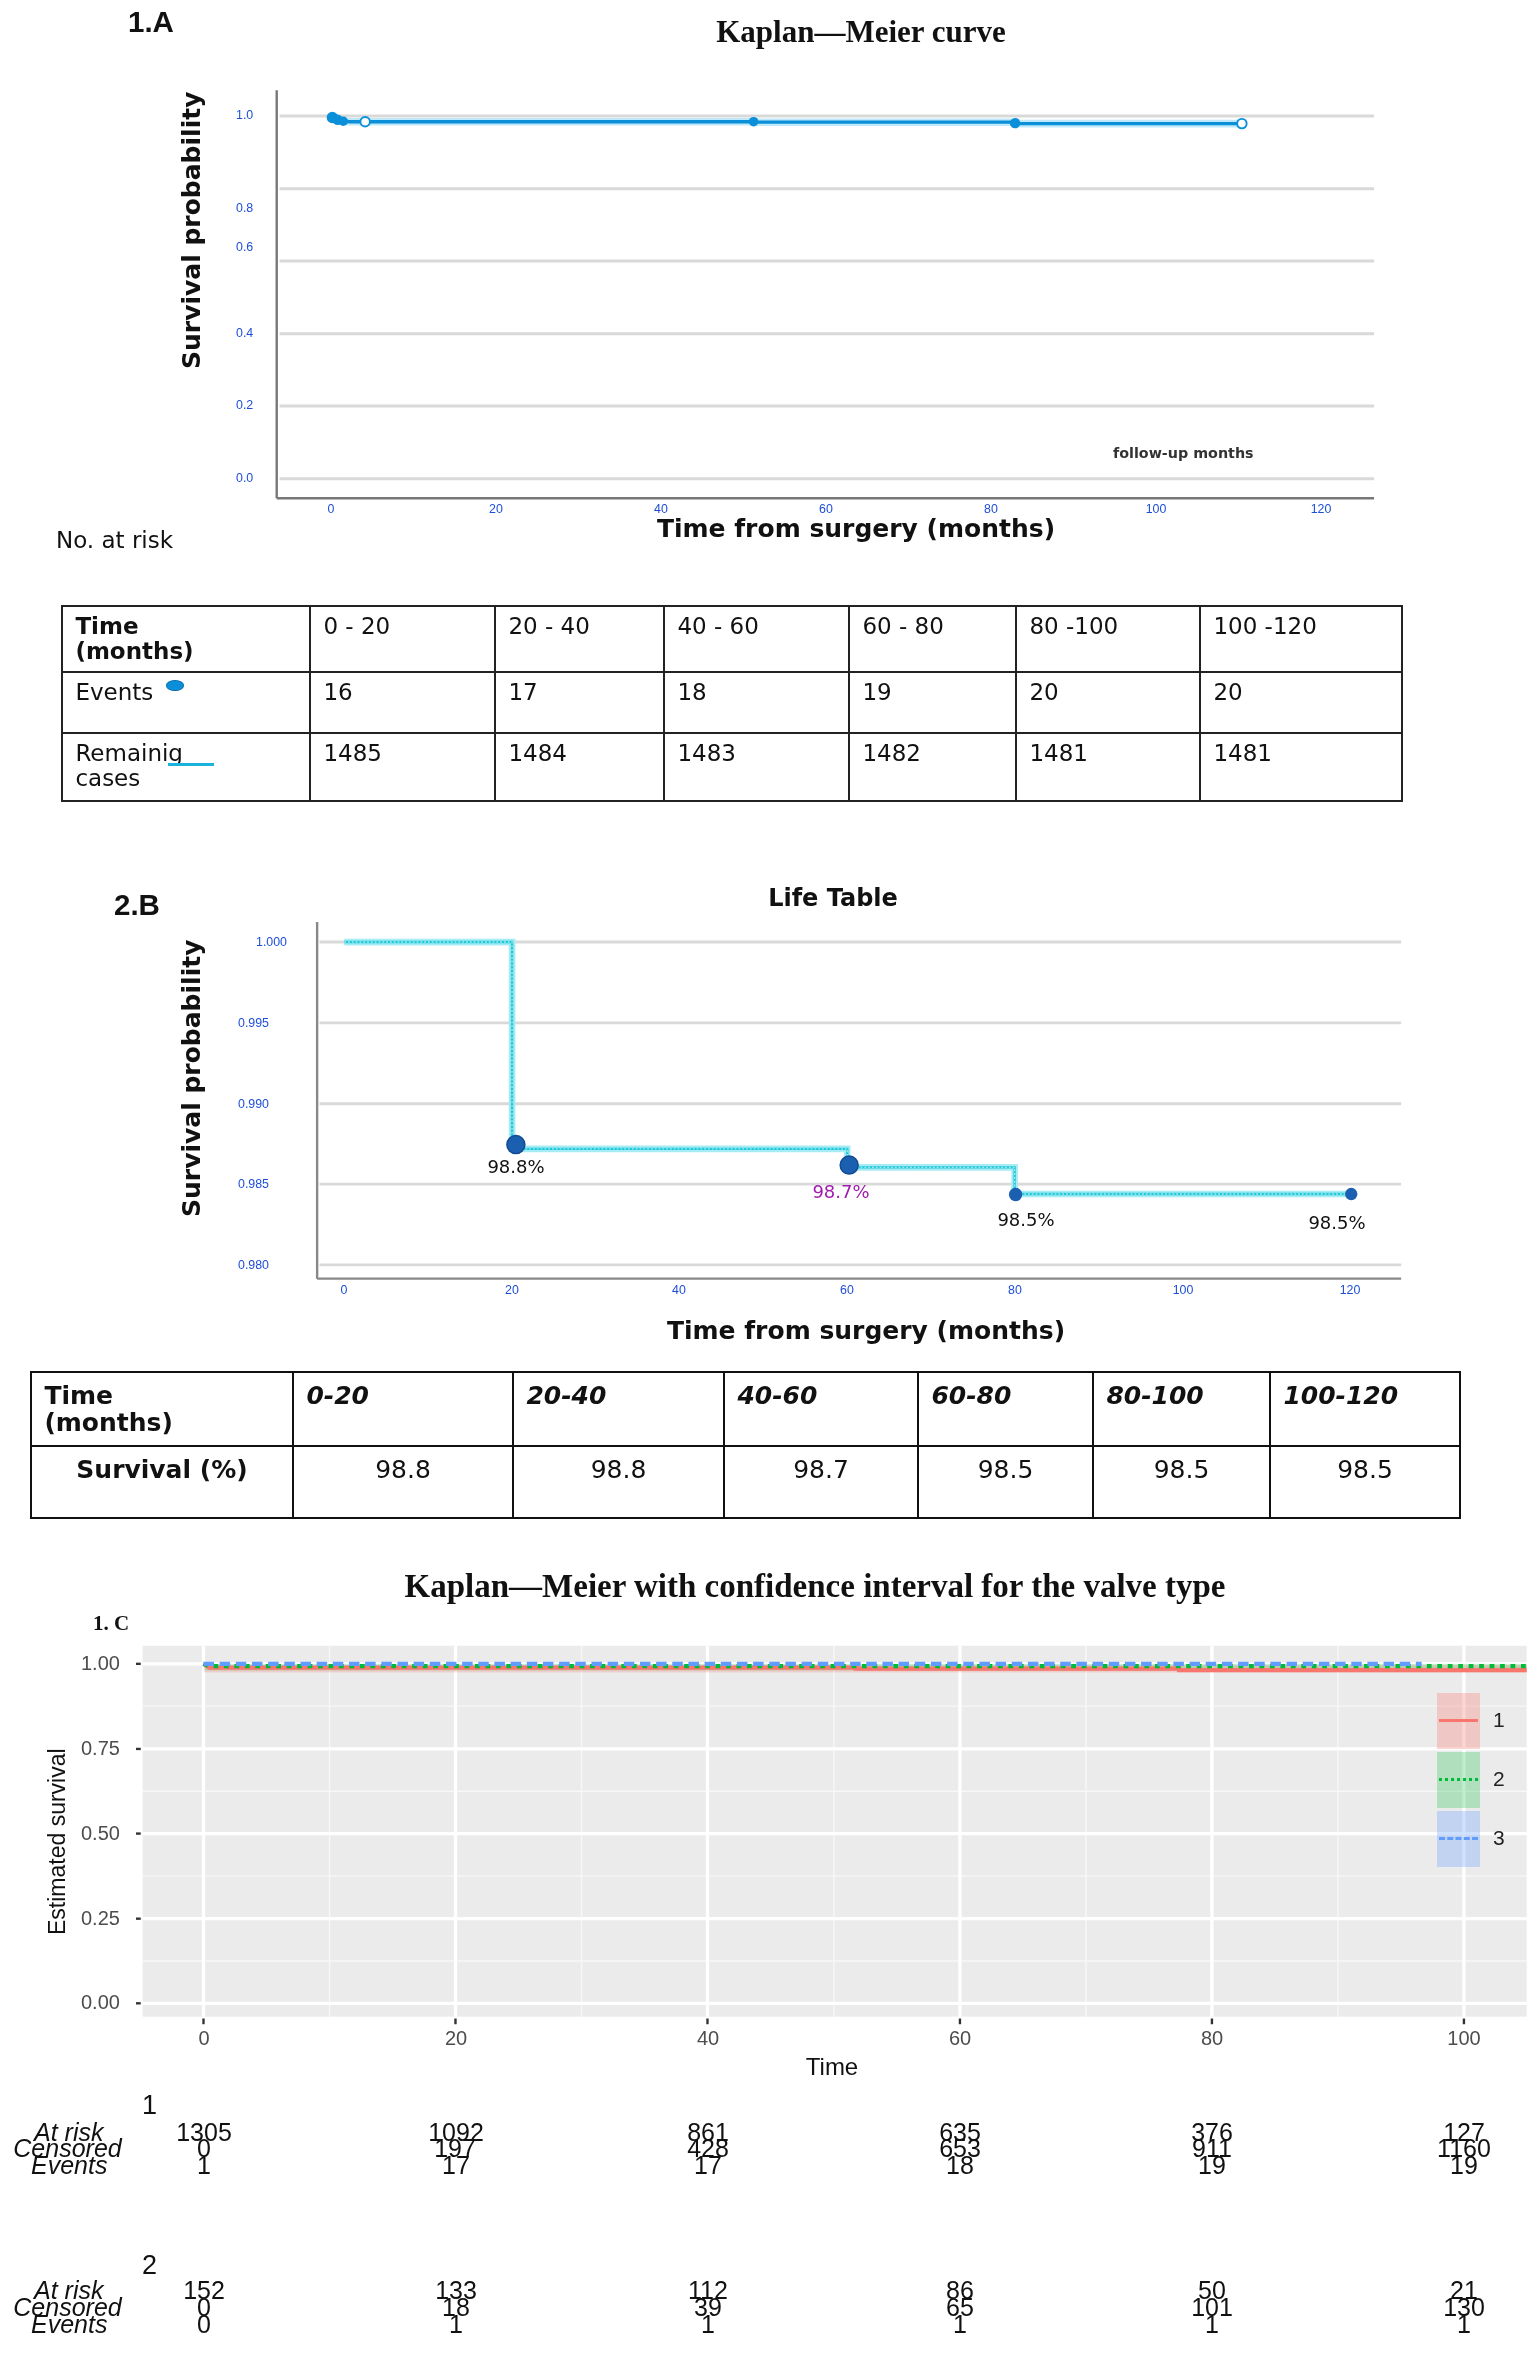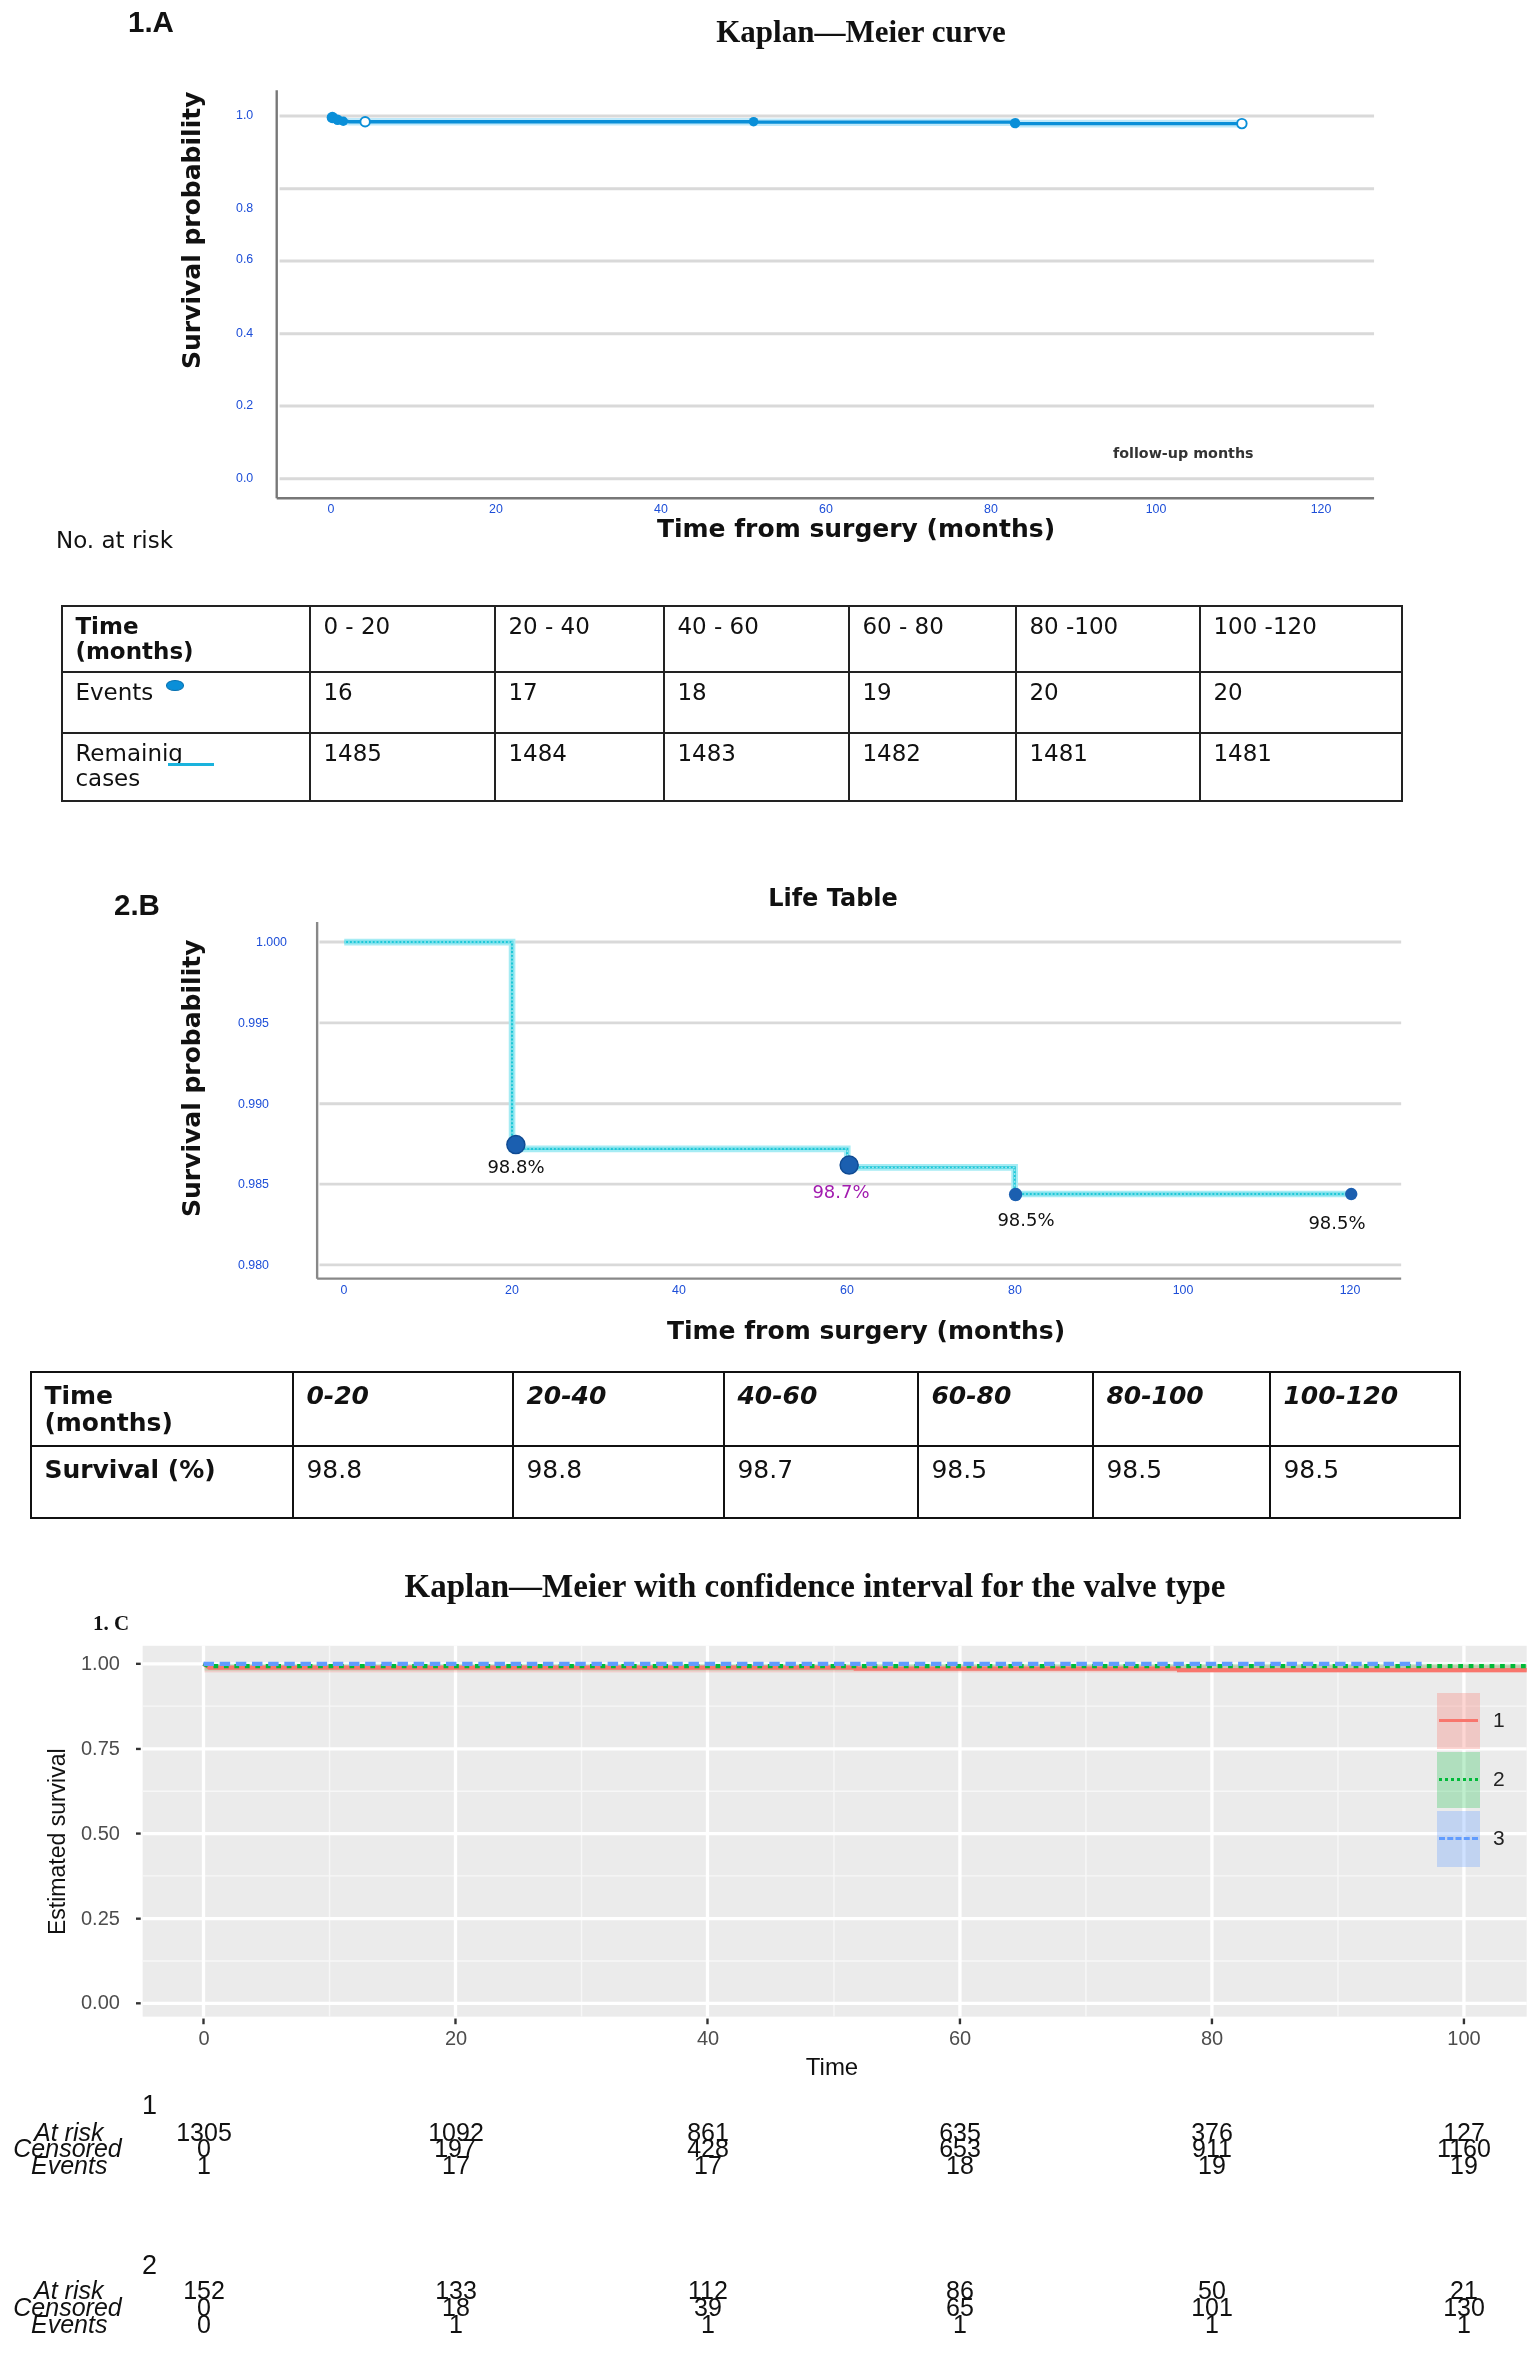--- a/index.html
+++ b/index.html
@@ -54,21 +54,21 @@
       <circle cx="768" cy="256" r="10" fill="#fff" stroke="#0a8fd8" stroke-width="4"></circle>
       <circle cx="1585" cy="256" r="10" fill="#0a8fd8"></circle>
       <circle cx="2135" cy="259" r="11" fill="#0a8fd8"></circle>
       <circle cx="2612" cy="260" r="10" fill="#fff" stroke="#0a8fd8" stroke-width="4"></circle>
     </g>
   </svg>
 
   <div>
     <div class="abs tick" style="left:236px; top:108px;">1.0</div>
     <div class="abs tick" style="left:236px; top:181px;margin-top:20px;">0.8</div>
-    <div class="abs tick" style="left:236px; top:252px;">0.6</div>
+    <div class="abs tick" style="left:236px; top:240px;">0.6</div>
     <div class="abs tick" style="left:236px; top:326px;">0.4</div>
     <div class="abs tick" style="left:236px; top:398px;">0.2</div>
     <div class="abs tick" style="left:236px; top:471px;">0.0</div>
   </div>
 
   <div>
     <div class="abs tick" style="left:331px; top:502px; transform:translateX(-50%);">0</div>
     <div class="abs tick" style="left:496px; top:502px; transform:translateX(-50%);">20</div>
     <div class="abs tick" style="left:661px; top:502px; transform:translateX(-50%);">40</div>
     <div class="abs tick" style="left:826px; top:502px; transform:translateX(-50%);">60</div>
@@ -203,21 +203,21 @@
         <div>Time</div>
         <div>(months)</div>
       </td>
       <td>0-20</td>
       <td>20-40</td>
       <td>40-60</td>
       <td>60-80</td>
       <td>80-100</td>
       <td>100-120</td>
     </tr>
-    <tr style="height:72px;">
+    <tr style="height:72px;text-align:center;">
       <td class="lab">Survival (%)</td>
       <td class="val">98.8</td>
       <td class="val">98.8</td>
       <td class="val">98.7</td>
       <td class="val">98.5</td>
       <td class="val">98.5</td>
       <td class="val">98.5</td>
     </tr>
   </tbody>
     </table>

